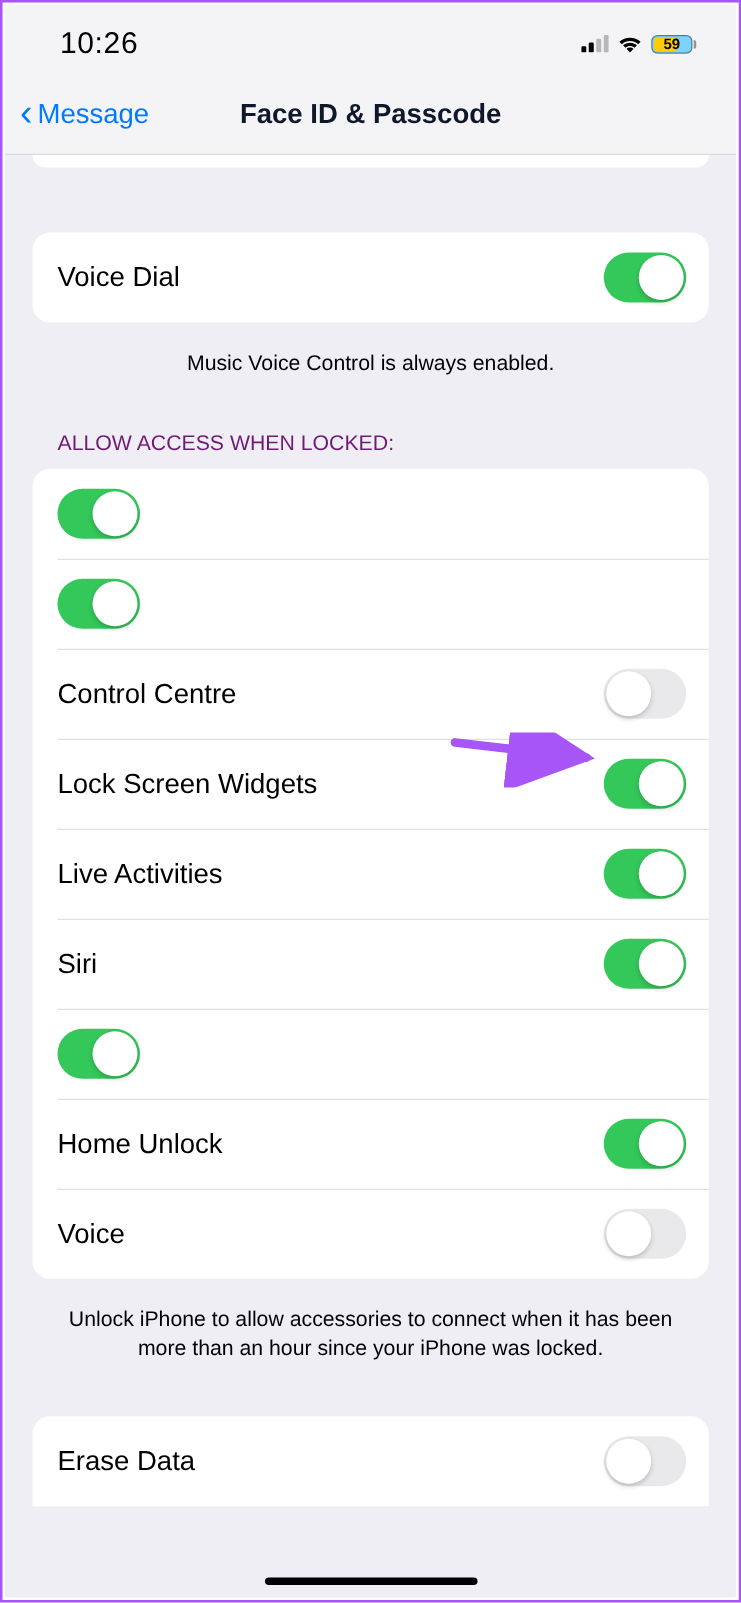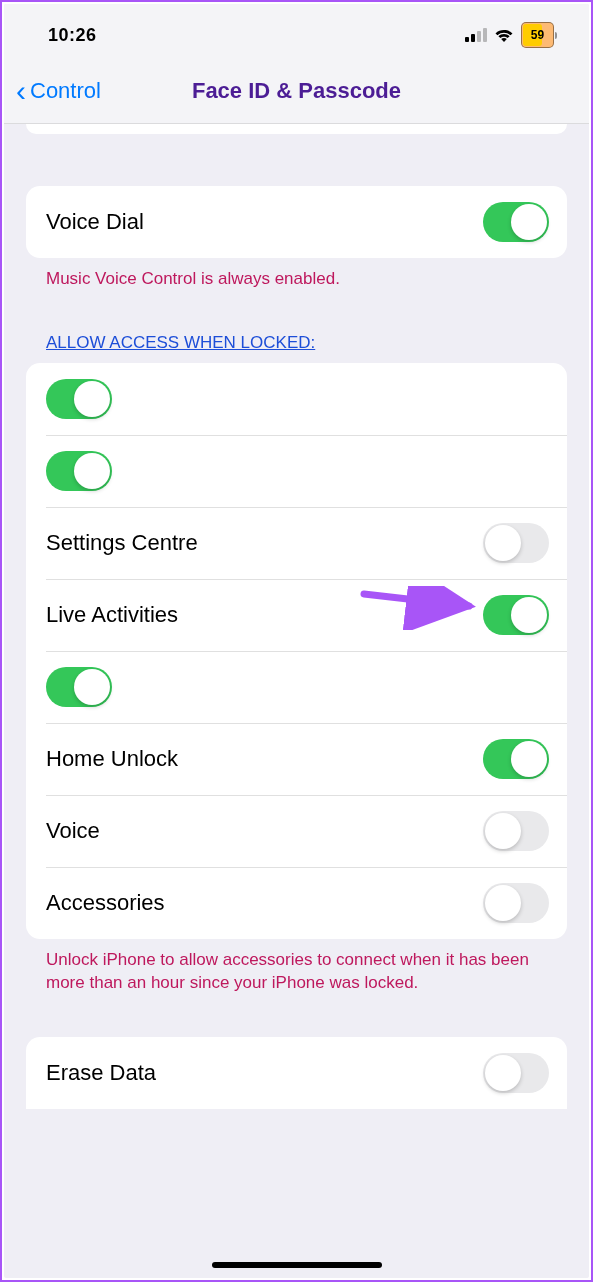--- a/index.html
+++ b/index.html
@@ -29,45 +29,45 @@
     }
     .status-bar {
       display: flex;
       justify-content: space-between;
       align-items: center;
       padding: 12px 32px 8px 44px;
       background: #f4f4f7;
       height: 58px;
     }
     .status-time {
-      font-size: 18px;
-      font-weight: 700;
+      font-size: 24px;
+      font-weight: 400;
       color: #000;
       letter-spacing: 0.5px;
     }
     .status-right {
       display: flex;
       align-items: center;
       gap: 6px;
     }
     .signal-icon svg, .wifi-icon svg {
       display: block;
     }
     .battery {
       display: flex;
       align-items: center;
       gap: 1px;
     }
     .battery-body {
       width: 33px;
-      height: 26px;
+      height: 15px;
       border: 1.5px solid rgba(0,0,0,0.4);
       border-radius: 5px;
       position: relative;
-      background: #fdba74;
+      background: #7dd3fc;
     }
     .battery-fill {
       position: absolute;
       left: 1px;
       top: 1px;
       bottom: 1px;
       width: 60%;
       background: #ffcc00;
       border-radius: 3px;
     }
@@ -109,21 +109,21 @@
       font-weight: 400;
       line-height: 1;
       margin-right: 2px;
     }
     .nav-title {
       position: absolute;
       left: 50%;
       transform: translateX(-50%);
       font-size: 22px;
       font-weight: 600;
-      color: #4c1d95;
+      color: #0f172a;
     }
     .content {
       padding: 0 22px;
     }
     .spacer-top {
       height: 10px;
       background: #fff;
       border-radius: 0 0 14px 14px;
       margin-bottom: 52px;
     }
@@ -176,30 +176,30 @@
       box-shadow: 0 2px 4px rgba(0,0,0,0.2);
     }
     .toggle.on .toggle-knob {
       right: 2px;
     }
     .toggle.off .toggle-knob {
       left: 2px;
     }
     .footer-text {
       font-size: 17px;
-      color: #be185d;
-      padding: 10px 20px 0 20px;
+      color: #000000;
+      padding: 22px 20px 0 20px;
       line-height: 1.35;
+      text-align: center;
     }
     .header-text {
       font-size: 17px;
-      color: #1d4ed8;
+      color: #701a75;
       padding: 0 20px 10px 20px;
       text-transform: uppercase;
-      text-decoration: underline;
     }
     .section-gap {
       height: 42px;
     }
     .group-partial {
       background: #fff;
       border-radius: 14px 14px 0 0;
       margin-top: 42px;
     }
     .home-indicator {
@@ -248,21 +248,21 @@
         <span class="battery-text">59</span>
       </span>
       <span class="battery-tip"></span>
     </span>
   </div>
 </div>
 
 <div class="nav-bar">
   <div class="back-btn">
     <span class="back-chevron">‹</span>
-    <span>Control</span>
+    <span>Message</span>
   </div>
   <div class="nav-title">Face ID &amp; Passcode</div>
 </div>
 
 <div class="content">
   <div class="spacer-top"></div>
 
   <div class="group">
     <div class="row">
       <span class="row-label">Voice Dial</span>
@@ -282,50 +282,56 @@
       <div class="toggle on">
             <div class="toggle-knob"></div>
           </div>
     </div>
     <div class="row">
       <div class="toggle on">
             <div class="toggle-knob"></div>
           </div>
     </div>
     <div class="row">
-      <span class="row-label">Settings Centre</span>
+      <span class="row-label">Control Centre</span>
       <div class="toggle off">
             <div class="toggle-knob"></div>
           </div>
     </div>
     <div class="row">
+      <span class="row-label">Lock Screen Widgets</span>
+      <div class="toggle on">
+            <div class="toggle-knob"></div>
+          </div>
+    </div>
+    <div class="row">
       <span class="row-label">Live Activities</span>
       <div class="toggle on">
             <div class="toggle-knob"></div>
           </div>
     </div>
     <div class="row">
+      <span class="row-label">Siri</span>
+      <div class="toggle on">
+            <div class="toggle-knob"></div>
+          </div>
+    </div>
+    <div class="row">
       <div class="toggle on">
             <div class="toggle-knob"></div>
           </div>
     </div>
     <div class="row">
       <span class="row-label">Home Unlock</span>
       <div class="toggle on">
             <div class="toggle-knob"></div>
           </div>
     </div>
     <div class="row">
       <span class="row-label">Voice</span>
-      <div class="toggle off">
-            <div class="toggle-knob"></div>
-          </div>
-    </div>
-    <div class="row">
-      <span class="row-label">Accessories</span>
       <div class="toggle off">
             <div class="toggle-knob"></div>
           </div>
     </div>
   </div>
   <div class="footer-text">Unlock iPhone to allow accessories to connect when it has been more than an hour since your iPhone was locked.</div>
 
   <div class="group-partial">
     <div class="row">
       <span class="row-label">Erase Data</span>

